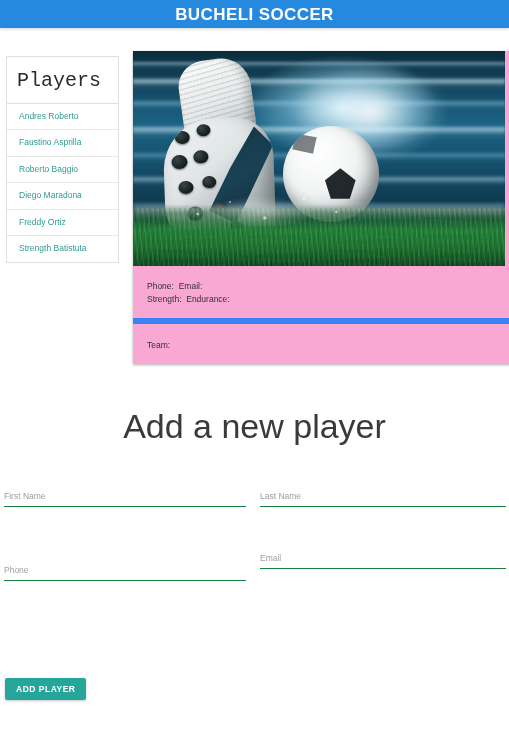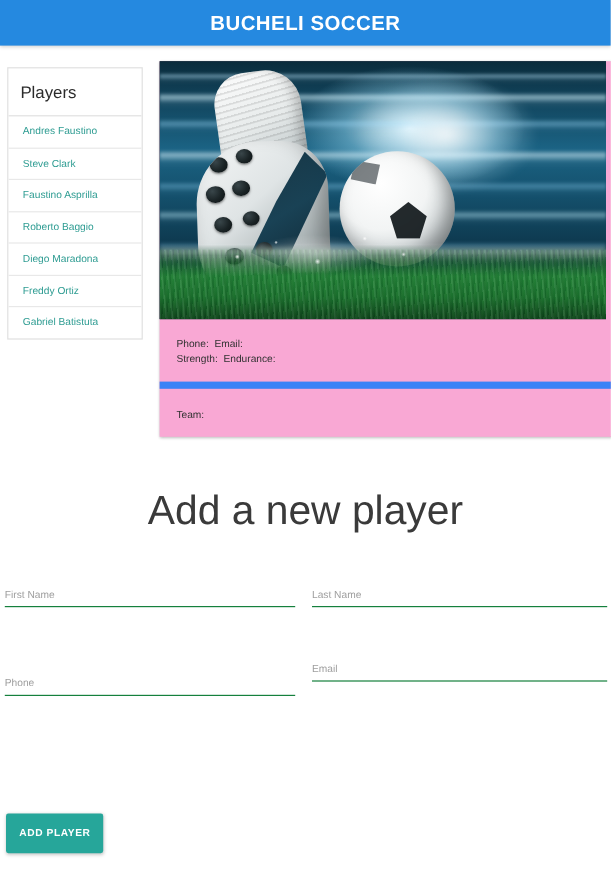--- a/index.html
+++ b/index.html
@@ -15,21 +15,21 @@
     font-family: "Liberation Sans", sans-serif;
     color: #323232;
   }
 
   
   .navbar {
     position: absolute;
     left: 0;
     top: 0;
     width: 509px;
-    height: 38px;
+    height: 28px;
     background: #2589e0;
     display: flex;
     align-items: center;
     justify-content: center;
     box-shadow: 0 1px 3px rgba(0,0,0,0.18);
   }
   .navbar-title {
     color: #ffffff;
     font-size: 17px;
     font-weight: bold;
@@ -51,25 +51,26 @@
     left: 6px;
     top: 14px;
     width: 113px;
     background: #ffffff;
     border: 1px solid #e0e0e0;
     box-sizing: border-box;
     overflow: hidden;
   }
   .sidebar-header {
     padding: 13px 10px 11px 10px;
-    font-size: 14px;
+    font-size: 20px;
     font-weight: normal;
     color: #2b2b2b;
     border-bottom: 1px solid #e0e0e0;
     line-height: 1.1;
+    font-family: Liberation Mono, monospace;
   }
   .sidebar-item {
     display: block;
     padding: 7px 10px 7px 12px;
     font-size: 8.5px;
     color: #2e9c92;
     text-decoration: none;
     border-bottom: 1px solid #e8e8e8;
     line-height: 1.35;
     cursor: pointer;
@@ -260,21 +261,21 @@
 
   .f-first { left: 4px;   top: 0px;  width: 242px; }
   .f-last  { left: 260px; top: 0px;  width: 246px; }
   .f-phone { left: 4px;   top: 62px; width: 242px; margin-top: 12px; }
   .f-email { left: 260px; top: 62px; width: 246px; }
 
   .submit-btn {
     position: absolute;
     left: 5px;
     top: 193px;
-    height: 33px;
+    height: 22px;
     padding: 0 11px;
     background: #26a69a;
     color: #ffffff;
     border: none;
     border-radius: 2px;
     font-family: "Liberation Sans", sans-serif;
     font-size: 8.5px;
     font-weight: bold;
     letter-spacing: 0.5px;
     text-transform: uppercase;
@@ -286,27 +287,26 @@
 <body>
 
 <div class="navbar">
   <span class="navbar-title">BUCHELI SOCCER</span>
 </div>
 
 <div class="row">
 
   <div class="sidebar">
     <div class="sidebar-header">Players</div>
-    <a class="sidebar-item">Andres Faustino</a>
-    <a class="sidebar-item">Steve Clark</a>
+    <a class="sidebar-item">Andres Roberto</a>
     <a class="sidebar-item">Faustino Asprilla</a>
     <a class="sidebar-item">Roberto Baggio</a>
     <a class="sidebar-item">Diego Maradona</a>
     <a class="sidebar-item">Freddy Ortiz</a>
-    <a class="sidebar-item">Gabriel Batistuta</a>
+    <a class="sidebar-item">Strength Batistuta</a>
   </div>
 
   <div class="card">
 
     <div class="card-image">
       <div class="ph-sky"></div>
       <div class="ph-streaks"></div>
       <div class="ph-glow"></div>
       <div class="ph-ball"></div>
       <div class="ph-cleat">

